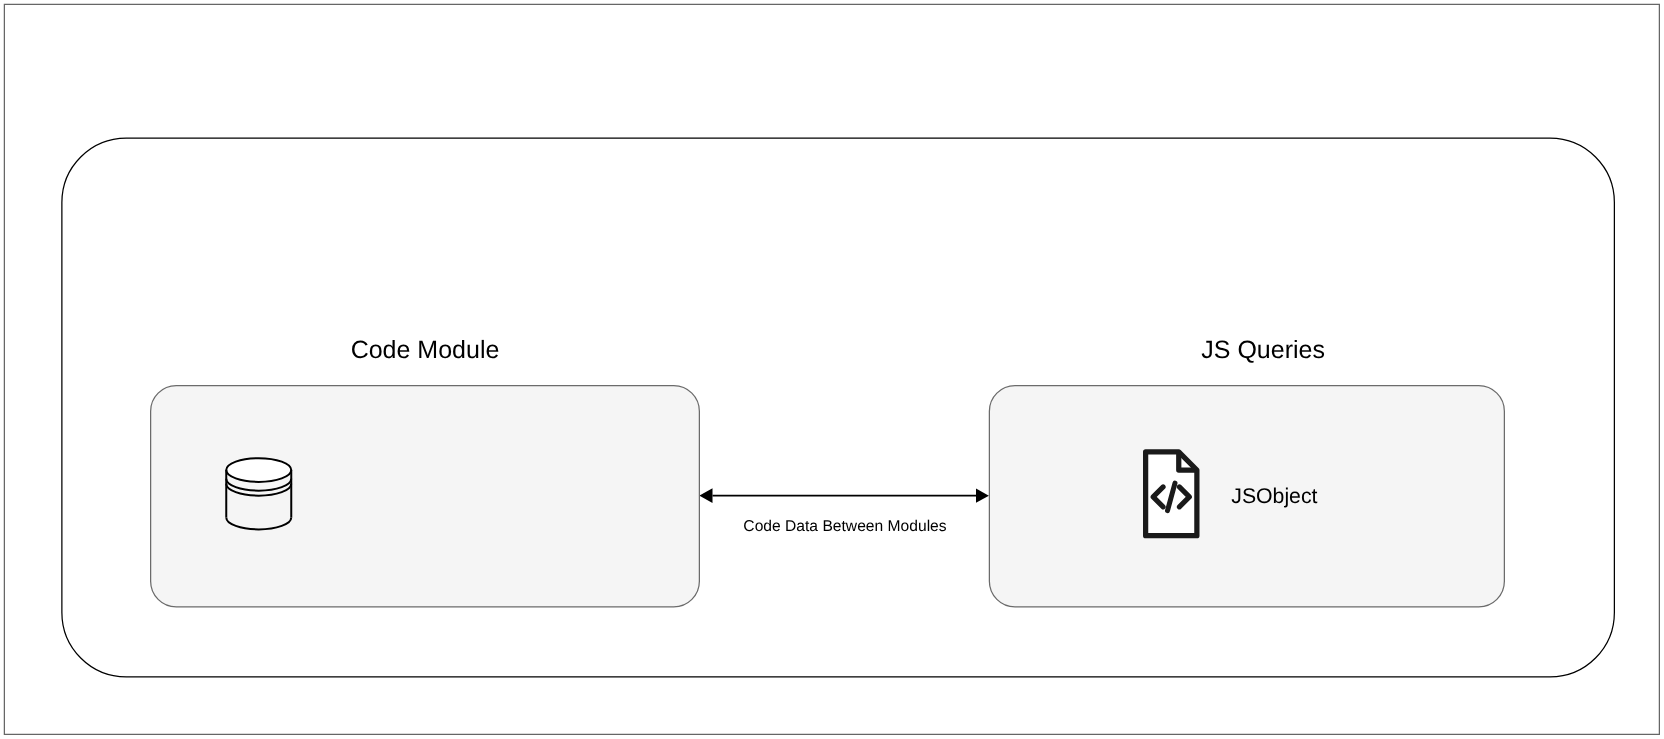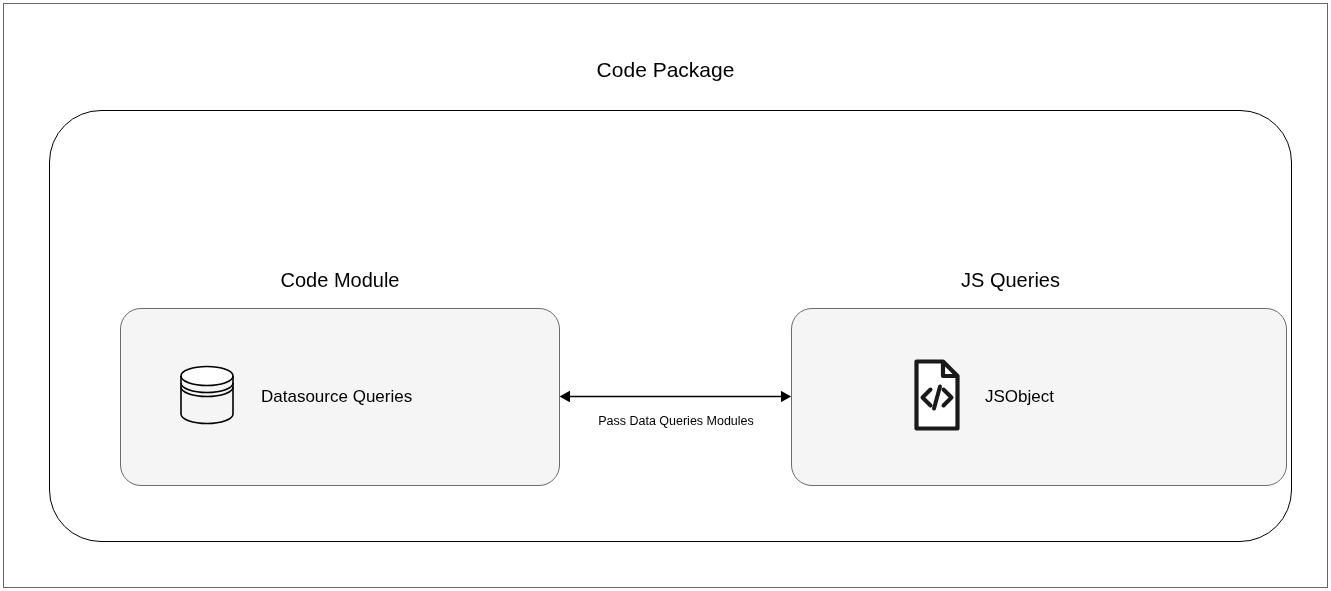--- a/index.html
+++ b/index.html
@@ -80,21 +80,21 @@
     display: flex;
     align-items: center;
   }
   .module-box.query {
     left: 120px;
     width: 440px;
     padding-left: 58px;
   }
   .module-box.js {
     left: 791px;
-    width: 496px;
+    width: 413px;
     padding-left: 121px;
   }
   .node-icon {
     flex: 0 0 auto;
     display: block;
   }
   .node-label {
     font-size: 17px;
     line-height: 22px;
     color: #000000;
@@ -122,38 +122,36 @@
     white-space: nowrap;
   }
 </style>
 </head>
 <body>
 
 <div id="canvas">
 
   <div class="page-border"></div>
 
-  <div class="diagram-title">Code Package</div>
 
   <div class="package-container"></div>
 
   <div class="module-label query">Code Module</div>
 
   <div class="module-box query">
     <span class="node-icon">
       <svg width="56" height="62" viewBox="0 0 56 62" xmlns="http://www.w3.org/2000/svg">
         <ellipse cx="28" cy="12" rx="26" ry="9.5" fill="#ffffff" stroke="#000000" stroke-width="1.6"></ellipse>
         <path d="M2 12 V50" fill="none" stroke="#000000" stroke-width="1.6"></path>
         <path d="M54 12 V50" fill="none" stroke="#000000" stroke-width="1.6"></path>
         <path d="M2 50 a26 9.5 0 0 0 52 0" fill="none" stroke="#000000" stroke-width="1.6"></path>
         <path d="M2 19 a26 9.5 0 0 0 52 0" fill="none" stroke="#000000" stroke-width="1.6"></path>
         <path d="M2 23 a26 9.5 0 0 0 52 0" fill="none" stroke="#000000" stroke-width="1.6"></path>
       </svg>
     </span>
-    <span class="node-label">Datasource Queries</span>
   </div>
 
   <div class="module-label js">JS Queries</div>
 
   <div class="module-box js">
     <span class="node-icon">
       <svg width="48" height="74" viewBox="0 0 48 74" xmlns="http://www.w3.org/2000/svg">
         <path d="M3.5 3.5 H30 L44.5 18 V70.5 H3.5 Z" fill="#ffffff" stroke="#1a1a1a" stroke-width="4.2" stroke-linejoin="round"></path>
         <path d="M30 3.5 V18 H44.5" fill="none" stroke="#1a1a1a" stroke-width="4.2" stroke-linejoin="round"></path>
         <path d="M17.5 31.5 L9.5 39.5 L17.5 47.5" fill="none" stroke="#1a1a1a" stroke-width="4" stroke-linecap="round" stroke-linejoin="round"></path>
@@ -171,15 +169,15 @@
           <path d="M8,0 L0,4.5 L8,9 z" fill="#000000"></path>
         </marker>
         <marker id="arrow-end" markerWidth="9" markerHeight="9" refX="1" refY="4.5" orient="auto" markerUnits="strokeWidth">
           <path d="M0,0 L8,4.5 L0,9 z" fill="#000000"></path>
         </marker>
       </defs>
       <line x1="10" y1="18.5" x2="222" y2="18.5" stroke="#000000" stroke-width="1.3" marker-start="url(#arrow-start)" marker-end="url(#arrow-end)"></line>
     </svg>
   </div>
 
-  <div class="connector-label">Pass Data Queries Modules</div>
+  <div class="connector-label">Code Data Between Modules</div>
 
 </div>
 
 </body></html>

